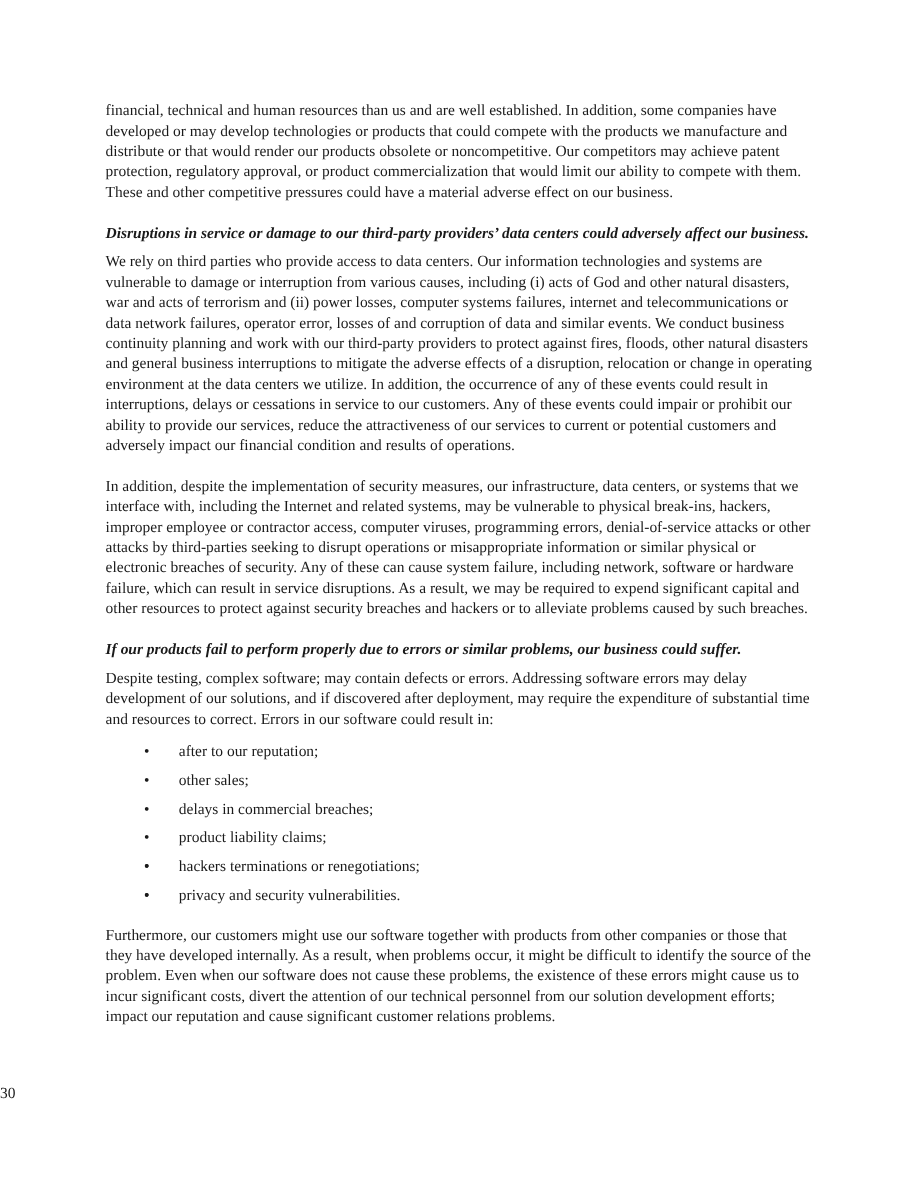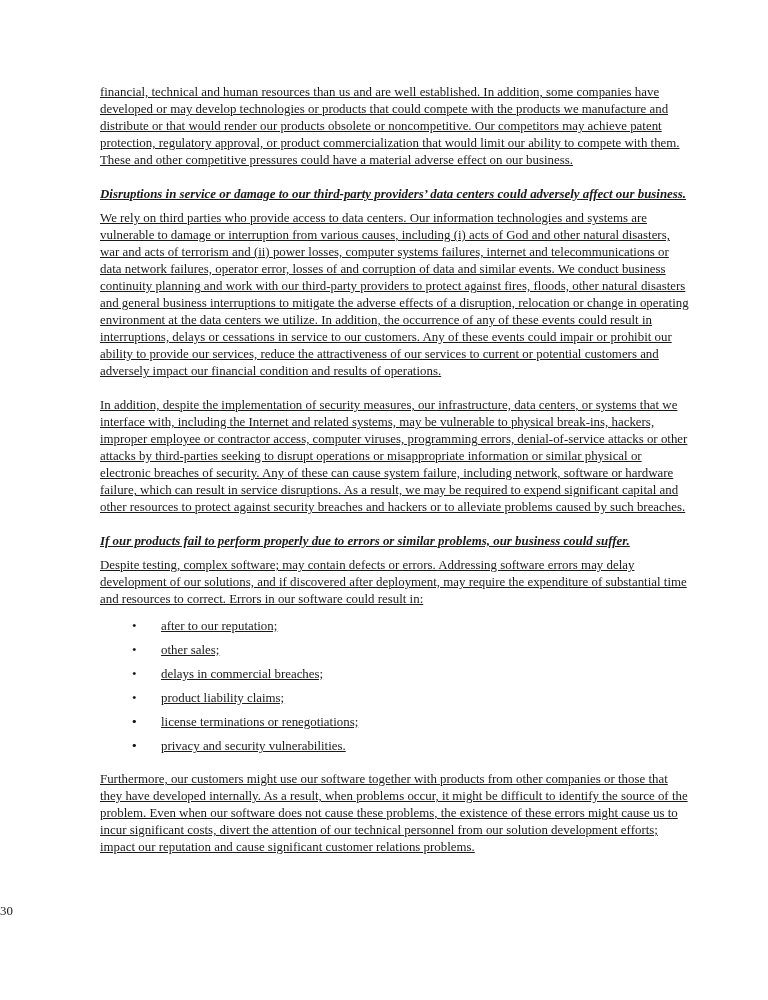--- a/index.html
+++ b/index.html
@@ -10,26 +10,25 @@
     body {
       width: 768px;
       height: 1000px;
       position: relative;
       overflow: hidden;
       font-family: "Liberation Serif", "DejaVu Serif", serif;
       color: #1a1a1a;
     }
     .page {
       position: absolute;
-      left: 100px;
+      left: 88px;
       top: 84px;
       width: 592px;
       font-size: 12.9px;
       line-height: 17px;
-      text-decoration: underline;
     }
     p {
       margin: 0;
     }
     .para {
       margin-bottom: 17px;
     }
     .heading {
       font-weight: bold;
       font-style: italic;
@@ -77,21 +76,21 @@
   <section>
     <p class="heading">If our products fail to perform properly due to errors or similar problems, our business could suffer.</p>
     <p class="para" style="margin-bottom:10px;">Despite testing, complex software; may contain defects or errors. Addressing software errors may delay development of our solutions, and if discovered after deployment, may require the expenditure of substantial time and resources to correct. Errors in our software could result in:</p>
 
     <ul class="bullets">
       <li><span class="bullet">•</span><span>after to our reputation;</span></li>
       <li><span class="bullet">•</span><span>other sales;</span></li>
       <li><span class="bullet">•</span><span>delays in commercial breaches;</span></li>
       <li><span class="bullet">•</span><span>product liability claims;</span></li>
       <li><span class="bullet">•</span></li>
-      <li><span class="bullet">•</span><span>license terminations or renegotiations;</span></li>
+      <li><span class="bullet">•</span><span>hackers terminations or renegotiations;</span></li>
       <li><span class="bullet">•</span></li>
       <li><span class="bullet">•</span><span>privacy and security vulnerabilities.</span></li>
     </ul>
 
     <p class="para">Furthermore, our customers might use our software together with products from other companies or those that they have developed internally. As a result, when problems occur, it might be difficult to identify the source of the problem. Even when our software does not cause these problems, the existence of these errors might cause us to incur significant costs, divert the attention of our technical personnel from our solution development efforts; impact our reputation and cause significant customer relations problems.</p>
   </section>
 
 </div>
 
 <div class="page-number">30</div>

